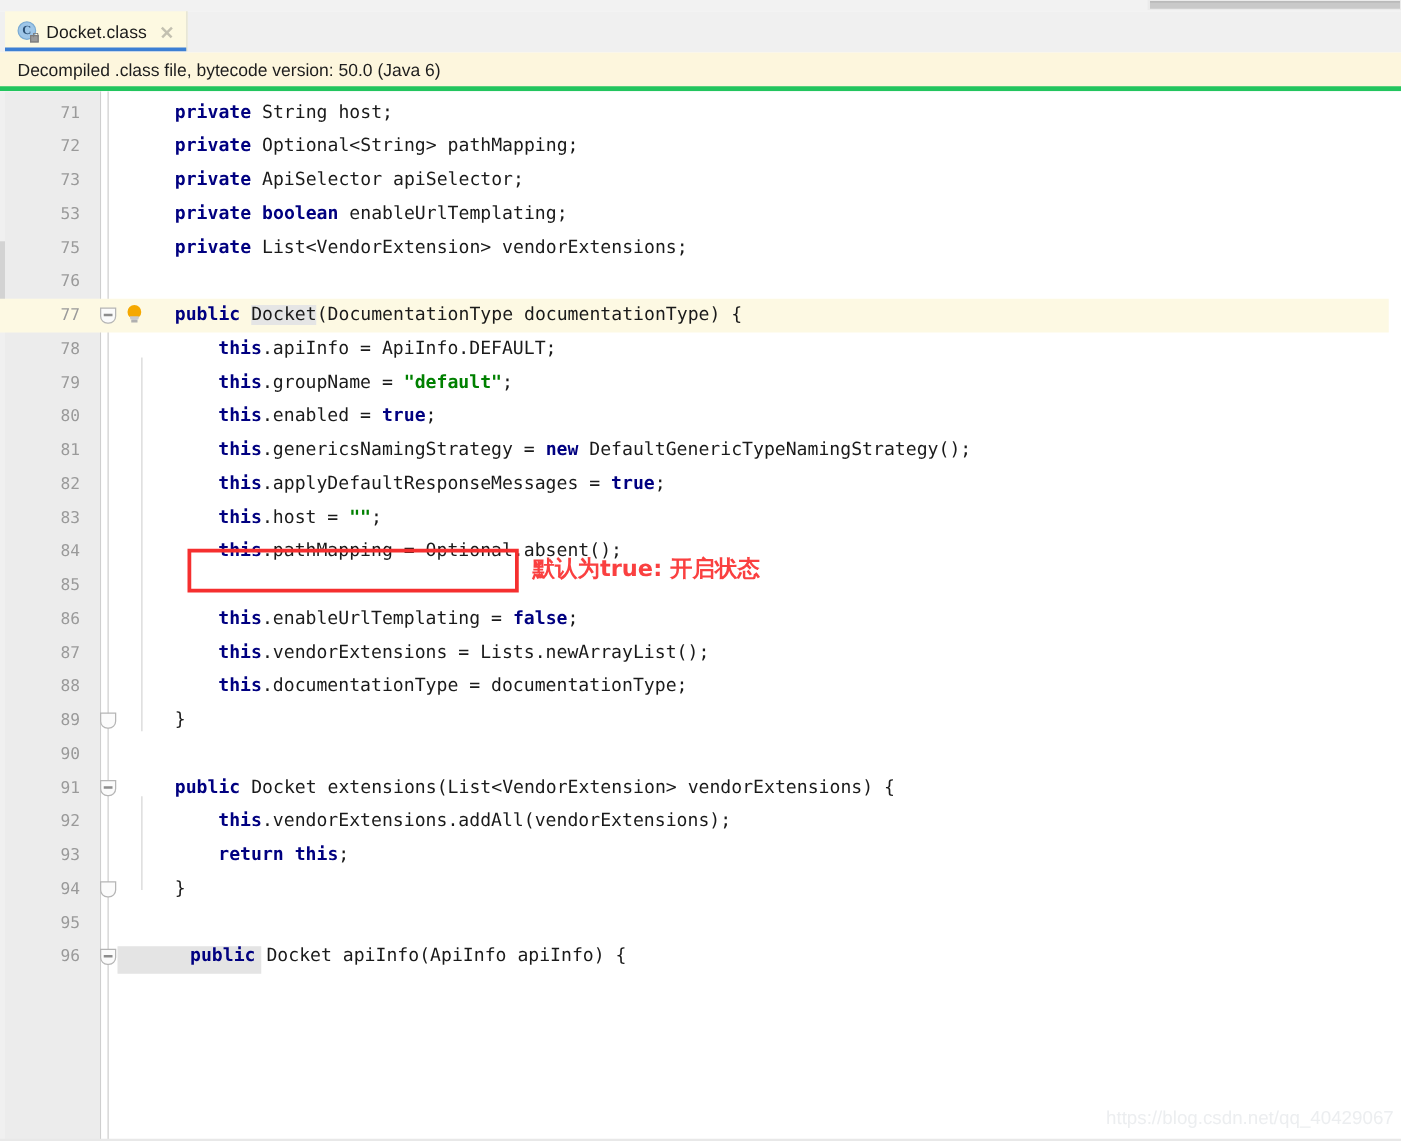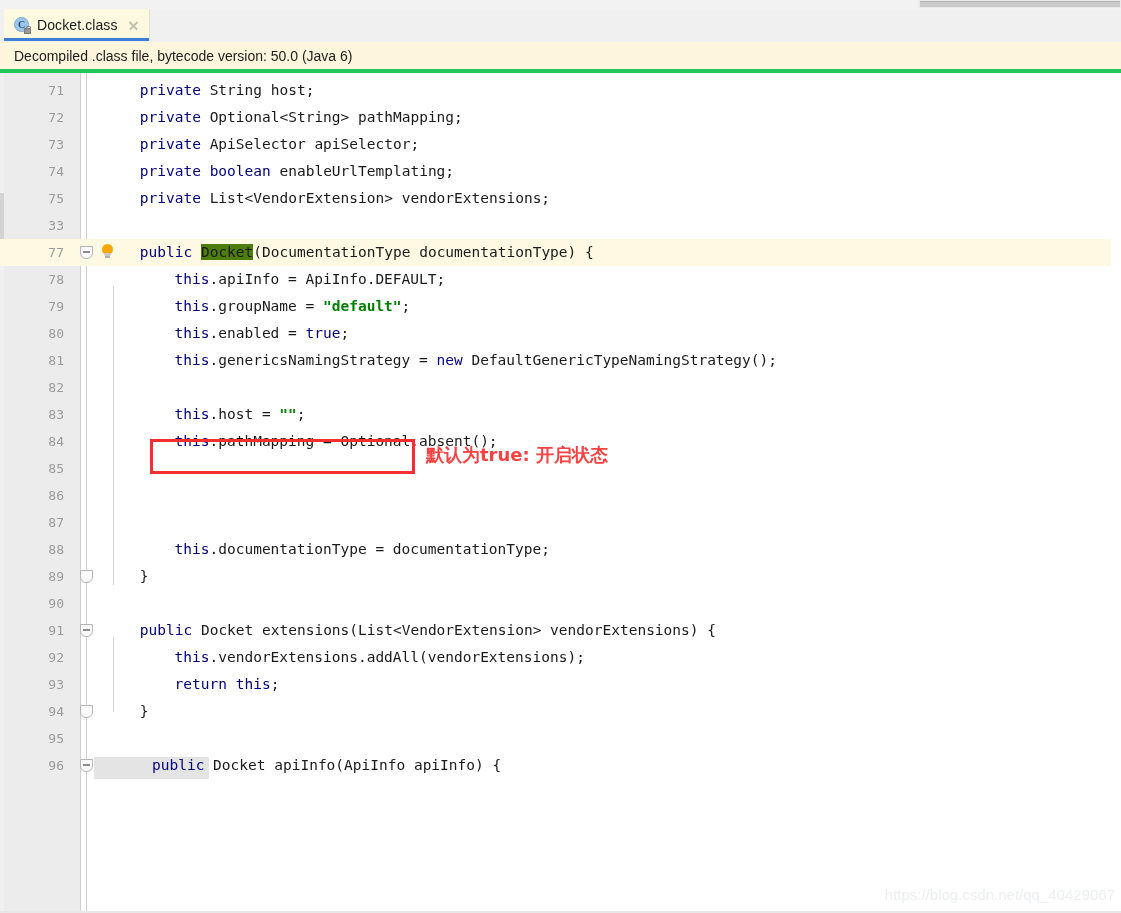--- a/index.html
+++ b/index.html
@@ -130,24 +130,24 @@
   }
   .code {
     position: absolute; left: 105px; height: 27px; line-height: 27px;
     font-family: "DejaVu Sans Mono", monospace;
     font-size: 14.5px; color: #1a1a1a; white-space: pre;
   }
   .row.hl { background: #fdf9e3; }
   .row.hl .ln { color: #9a9a9a; }
 
   
-  .kw   { color: #000080; font-weight: normal; }
+  .kw   { color: #000080; font-weight: bold; }
   .str  { color: #008000; font-weight: bold; }
   .pln  { color: #1a1a1a; }
-  .hlw  { background: #4d7c0f; }
+  .hlw  { background: #e5e5e5; }
 
   
   .fold {
     position: absolute; left: 80px; width: 13px; height: 14px;
   }
   .fold .shield {
     position: absolute; left: 0; top: 0; width: 13px; height: 13px;
     border: 1px solid #b5b5b5; background: #fbfbfb;
     border-radius: 0 0 6px 6px;
   }
@@ -244,29 +244,29 @@
       </div>
       <div class="row" style="top: 31px;">
         <div class="ln">72</div>
         <div class="code" style="left: 139.8px;"><span class="kw">private</span><span class="pln"> Optional&lt;String&gt; pathMapping;</span></div>
       </div>
       <div class="row" style="top: 58px;">
         <div class="ln">73</div>
         <div class="code" style="left: 139.8px;"><span class="kw">private</span><span class="pln"> ApiSelector apiSelector;</span></div>
       </div>
       <div class="row" style="top: 85px;">
-        <div class="ln">74</div>
+        <div class="ln">53</div>
         <div class="code" style="left: 139.8px;"><span class="kw">private</span><span class="pln"> </span><span class="kw">boolean</span><span class="pln"> enableUrlTemplating;</span></div>
       </div>
       <div class="row" style="top: 112px;">
         <div class="ln">75</div>
         <div class="code" style="left: 139.8px;"><span class="kw">private</span><span class="pln"> List&lt;VendorExtension&gt; vendorExtensions;</span></div>
       </div>
       <div class="row" style="top: 139px;">
-        <div class="ln">33</div>
+        <div class="ln">76</div>
         <div class="code" style="left: 105px;"></div>
       </div>
       <div class="row hl" style="top: 166px;">
         <div class="ln">77</div>
         <div class="code" style="left: 139.8px;"><span class="kw">public</span><span class="pln"> </span><span class="pln hlw">Docket</span><span class="pln">(DocumentationType documentationType) {</span></div>
       </div>
       <div class="fold" style="top: 173px;">
         <div class="shield"></div>
         <div class="minus"></div>
       </div>
@@ -286,37 +286,40 @@
       <div class="row" style="top: 247px;">
         <div class="ln">80</div>
         <div class="code" style="left: 174.6px;"><span class="kw">this</span><span class="pln">.enabled = </span><span class="kw">true</span><span class="pln">;</span></div>
       </div>
       <div class="row" style="top: 274px;">
         <div class="ln">81</div>
         <div class="code" style="left: 174.6px;"><span class="kw">this</span><span class="pln">.genericsNamingStrategy = </span><span class="kw">new</span><span class="pln"> DefaultGenericTypeNamingStrategy();</span></div>
       </div>
       <div class="row" style="top: 301px;">
         <div class="ln">82</div>
+        <div class="code" style="left: 174.6px;"><span class="kw">this</span><span class="pln">.applyDefaultResponseMessages = </span><span class="kw">true</span><span class="pln">;</span></div>
       </div>
       <div class="row" style="top: 328px;">
         <div class="ln">83</div>
         <div class="code" style="left: 174.6px;"><span class="kw">this</span><span class="pln">.host = </span><span class="str">""</span><span class="pln">;</span></div>
       </div>
       <div class="row" style="top: 355px;">
         <div class="ln">84</div>
         <div class="code" style="left: 174.6px;"><span class="kw">this</span><span class="pln">.pathMapping = Optional.absent();</span></div>
       </div>
       <div class="row" style="top: 382px;">
         <div class="ln">85</div>
       </div>
       <div class="row" style="top: 409px;">
         <div class="ln">86</div>
+        <div class="code" style="left: 174.6px;"><span class="kw">this</span><span class="pln">.enableUrlTemplating = </span><span class="kw">false</span><span class="pln">;</span></div>
       </div>
       <div class="row" style="top: 436px;">
         <div class="ln">87</div>
+        <div class="code" style="left: 174.6px;"><span class="kw">this</span><span class="pln">.vendorExtensions = Lists.newArrayList();</span></div>
       </div>
       <div class="row" style="top: 463px;">
         <div class="ln">88</div>
         <div class="code" style="left: 174.6px;"><span class="kw">this</span><span class="pln">.documentationType = documentationType;</span></div>
       </div>
       <div class="row" style="top: 490px;">
         <div class="ln">89</div>
         <div class="code" style="left: 139.8px;"><span class="pln">}</span></div>
       </div>
       <div class="fold plain" style="top: 497px;">

